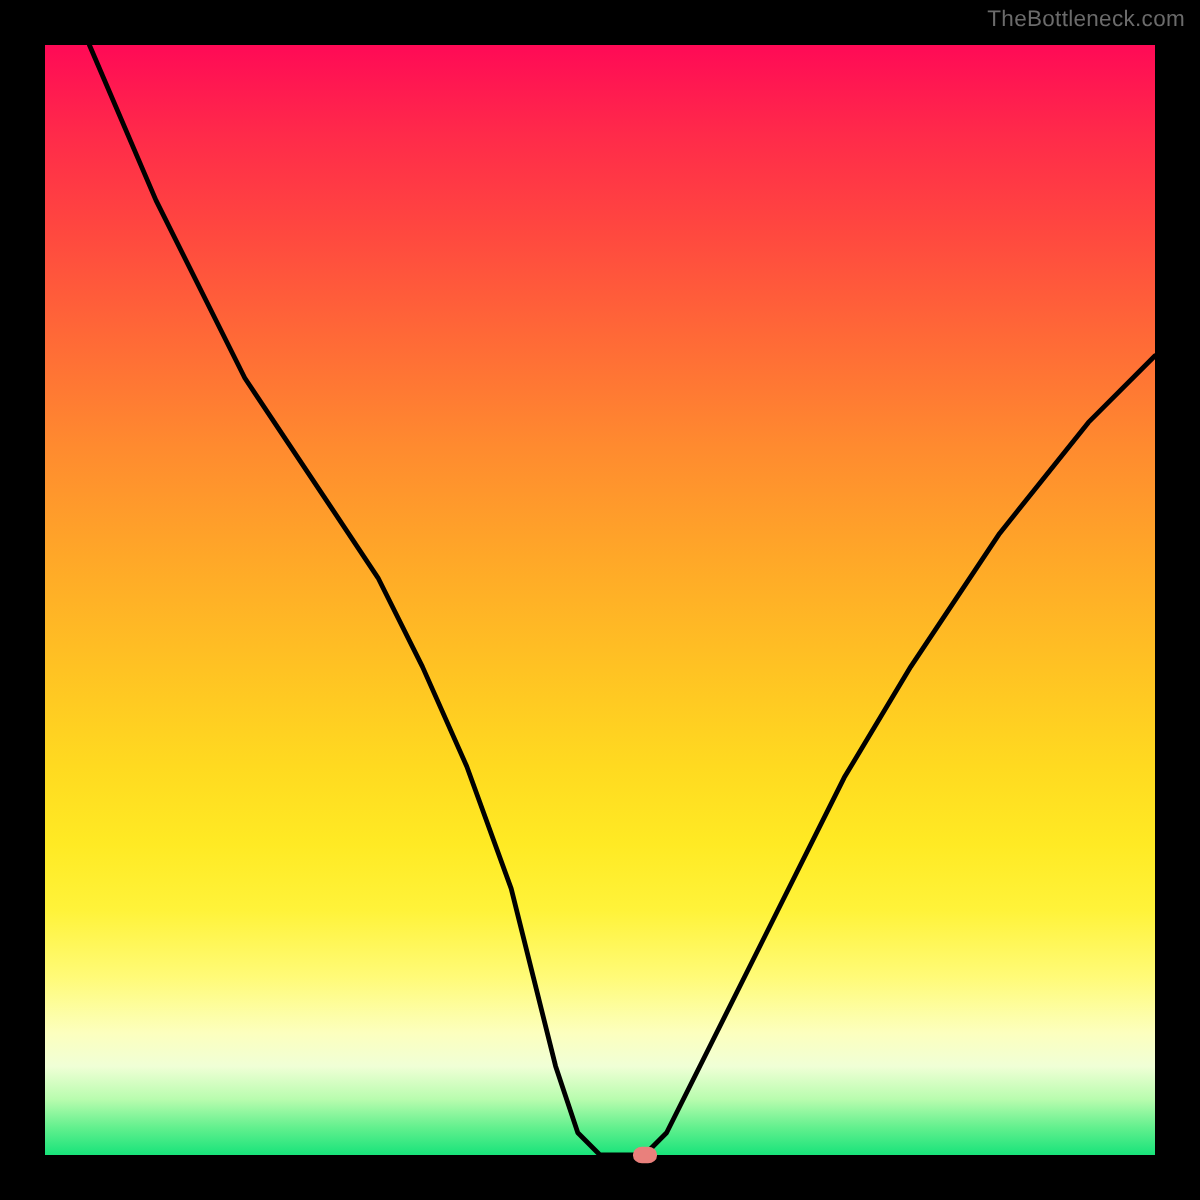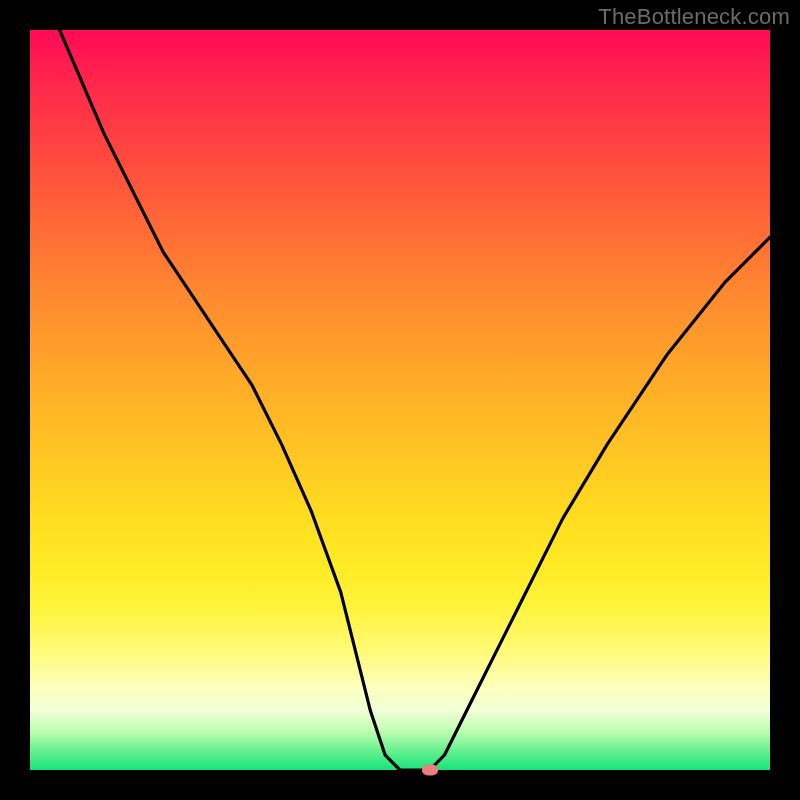--- a/index.html
+++ b/index.html
@@ -15,21 +15,21 @@
     position: relative;
     width: 800px;
     height: 800px;
     background: #000;
   }
   .watermark {
     position: absolute;
     top: 4px;
     right: 10px;
     color: #6b6b6b;
-    font-size: 22px;
+    font-size: 15px;
     font-weight: 400;
     letter-spacing: 0.2px;
     user-select: none;
   }
   .plot {
     position: absolute;
     left: 30px;
     top: 30px;
     width: 740px;
     height: 740px;

